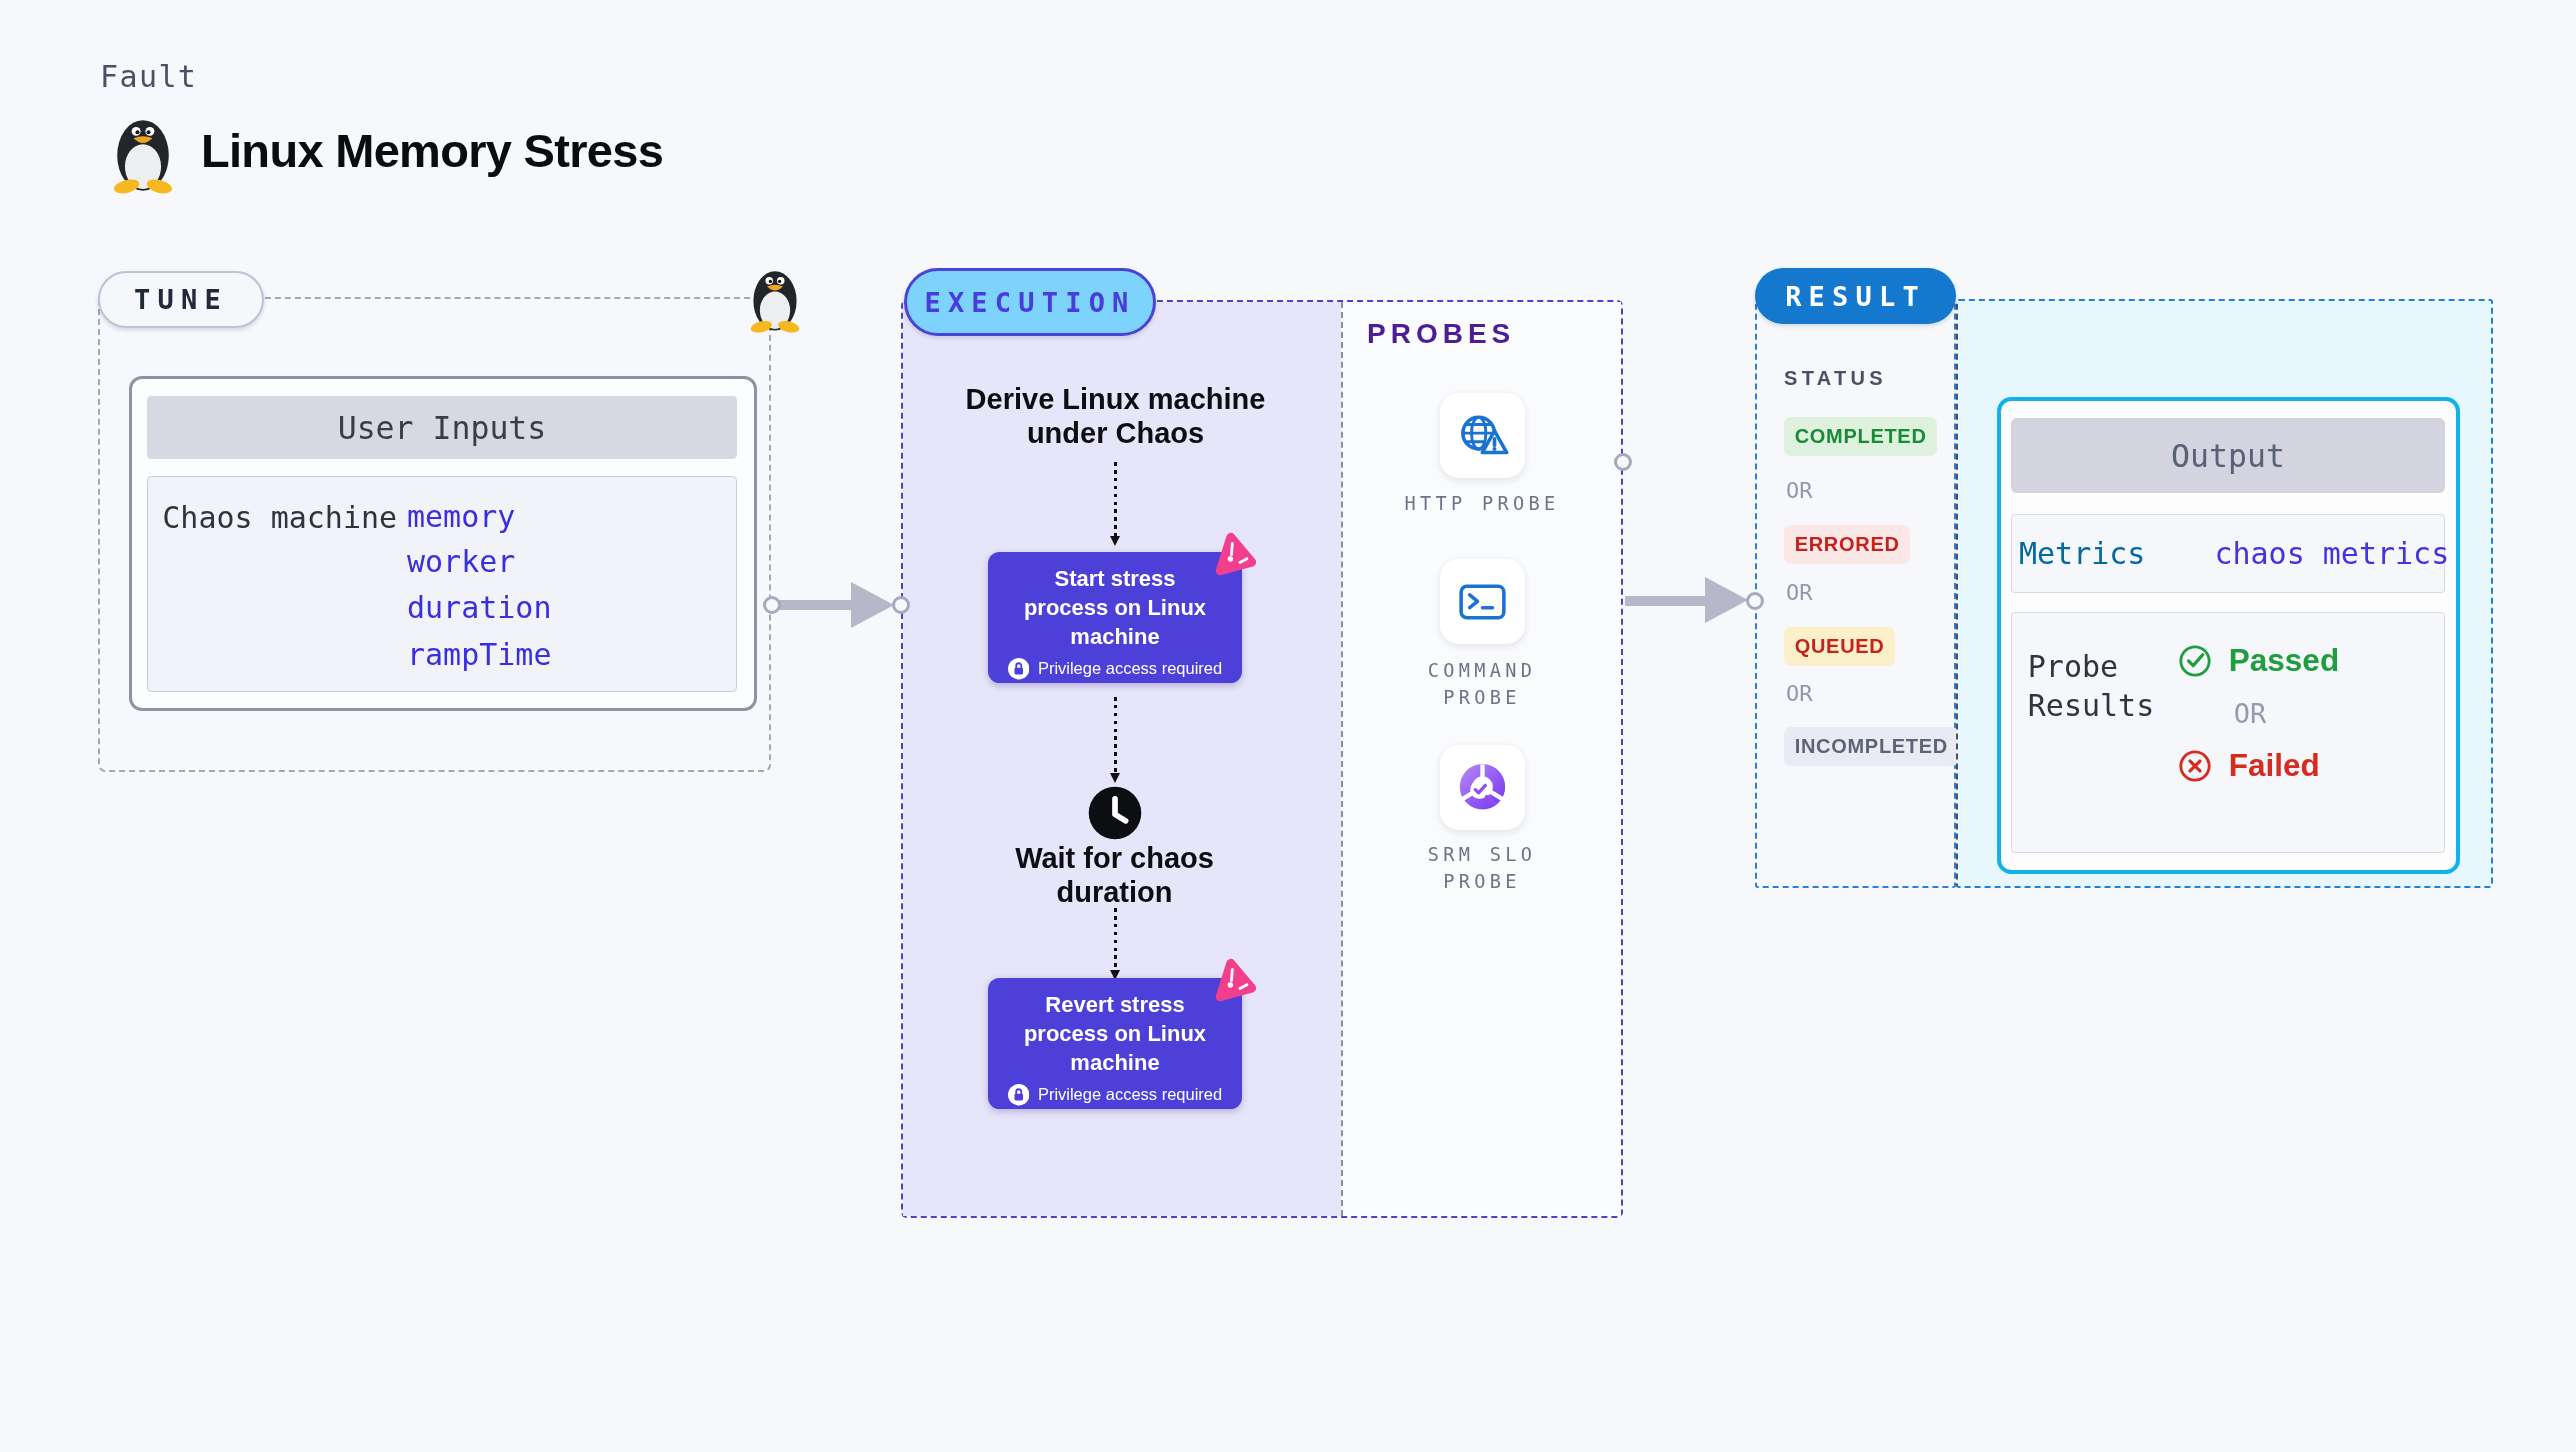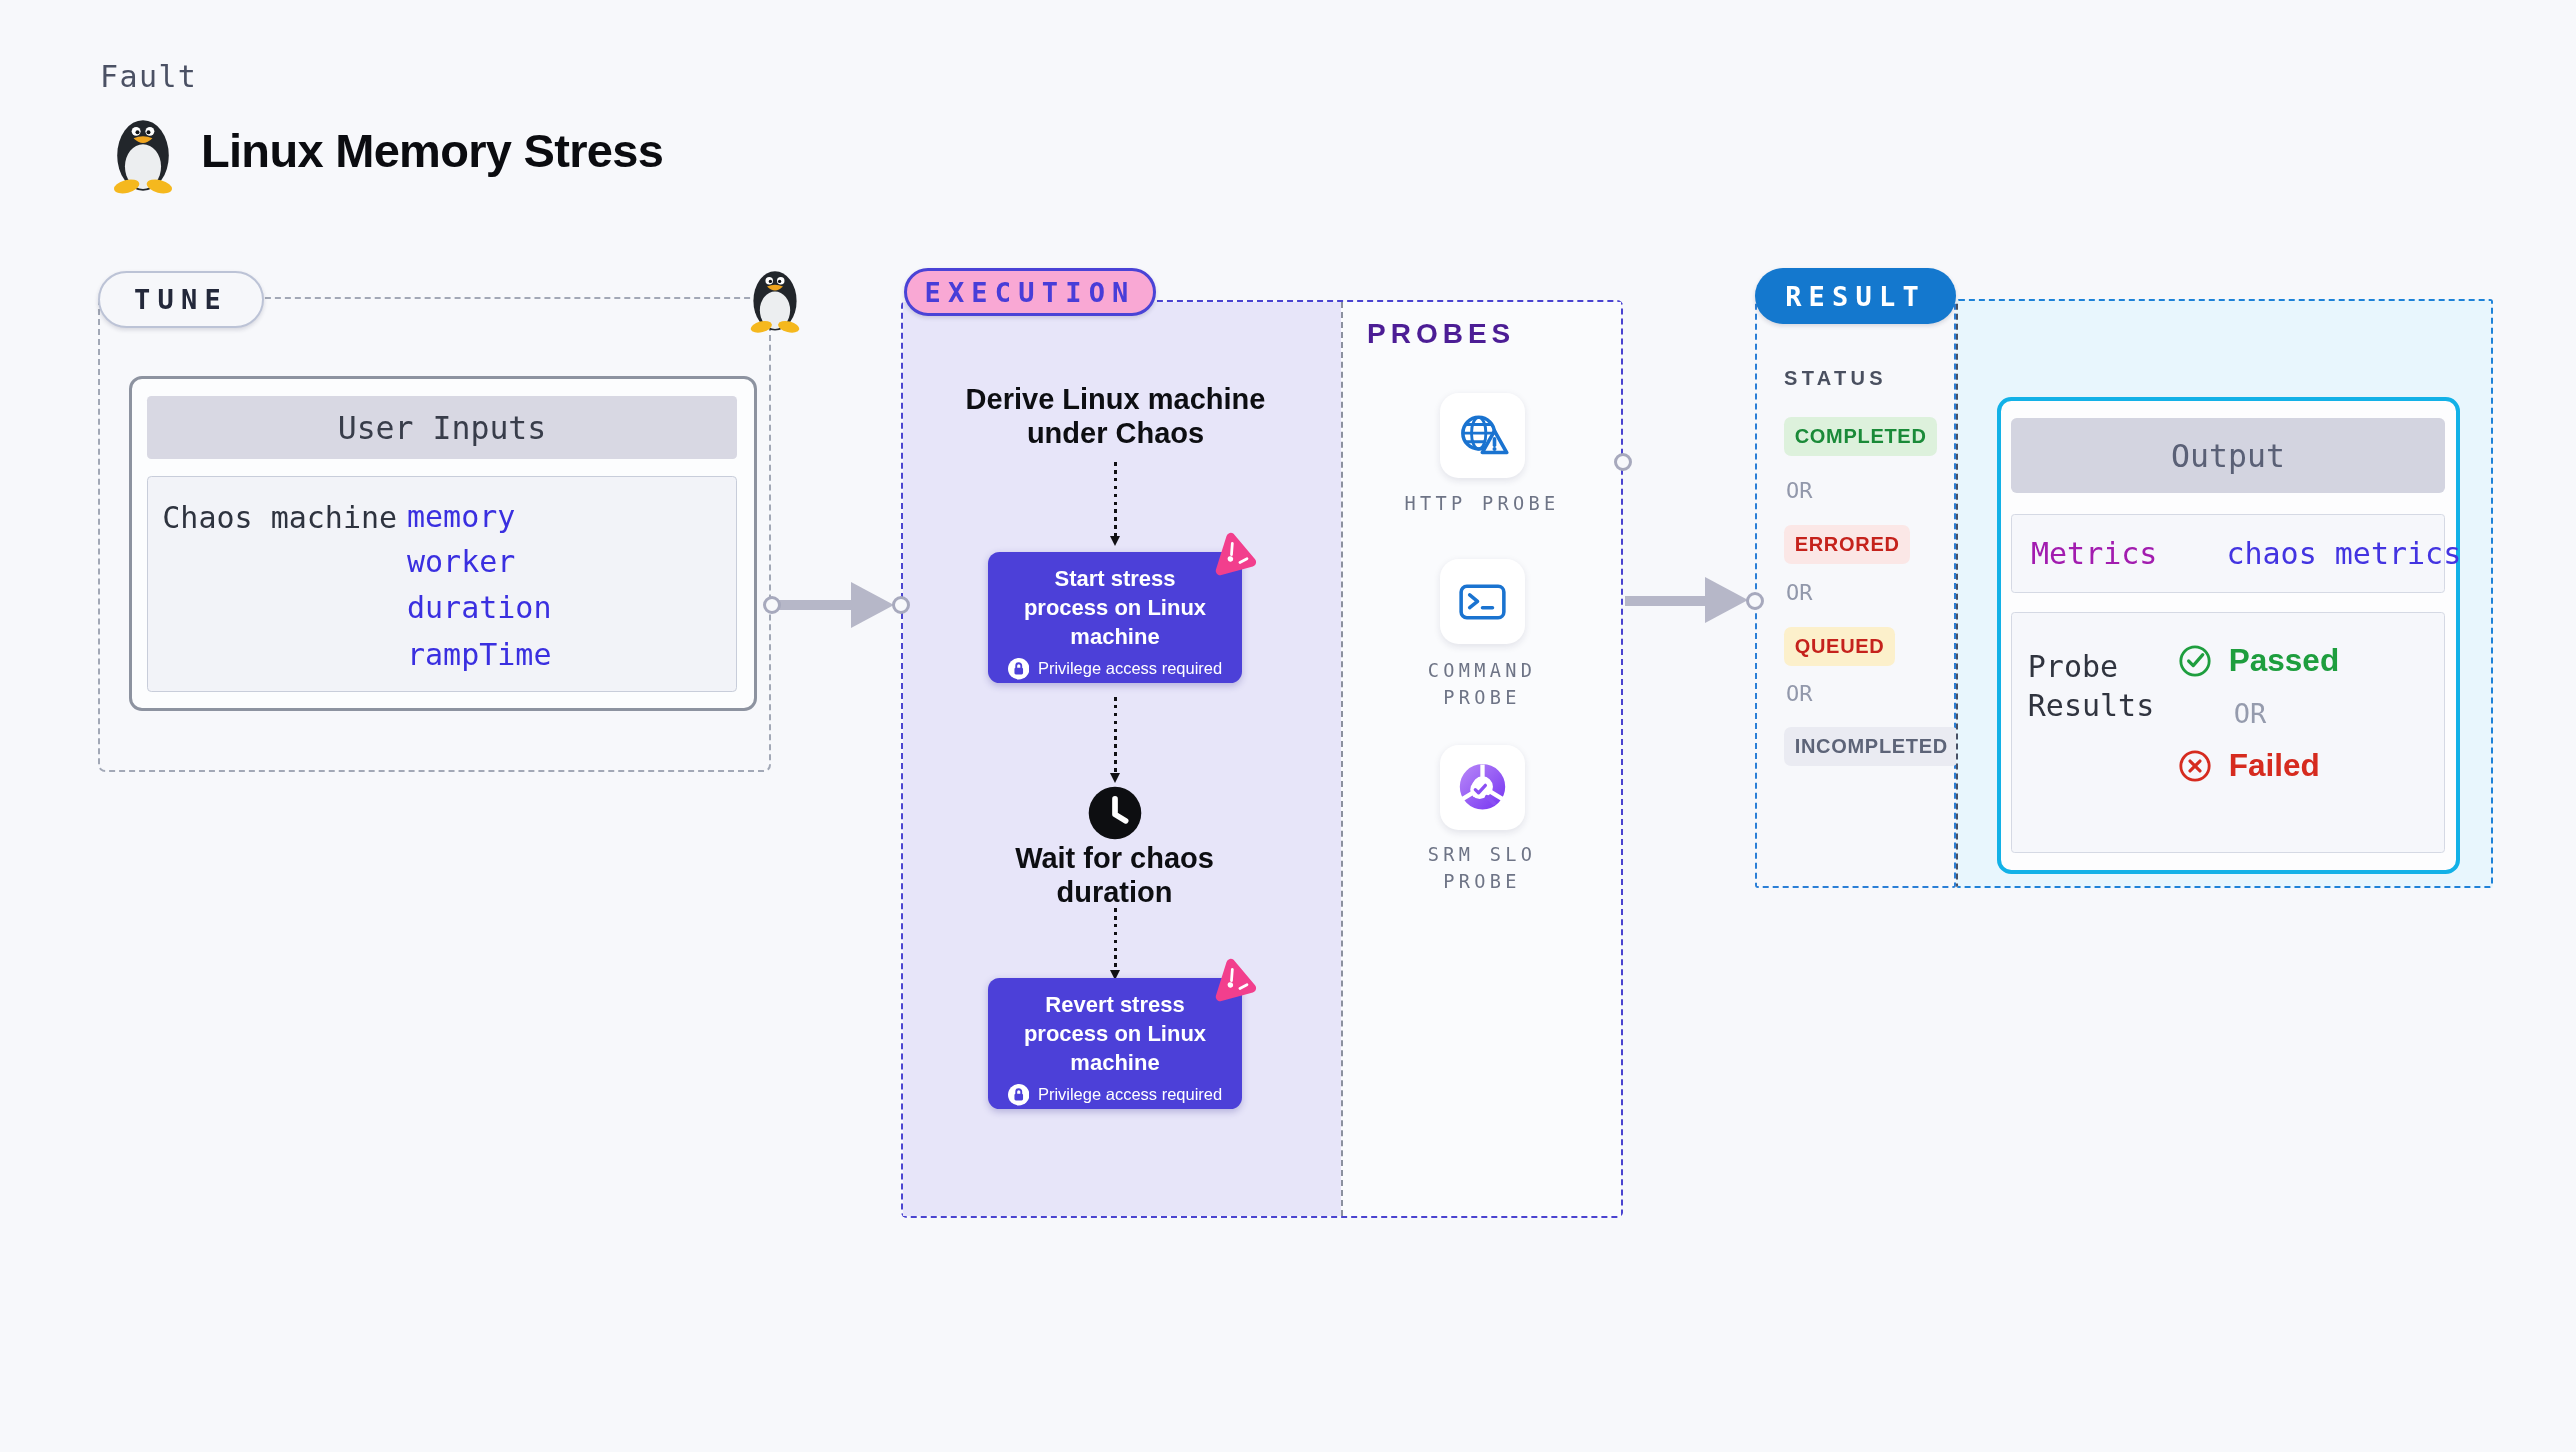--- a/index.html
+++ b/index.html
@@ -13,21 +13,21 @@
   .kicker { left:100px; top:59px; font-size:30px; color:#4b5164; letter-spacing:1.4px; }
   .page-title { left:201px; top:123px; font-size:47px; font-weight:bold; color:#0b0c10; letter-spacing:-0.7px; }
   .tux-main { left:107px; top:109px; width:72px; height:86px; }
   .tux-small { left:745px; top:262px; width:60px; height:72px; z-index:6; }
 
   
   .pill { display:flex; align-items:center; justify-content:center; border-radius:43px;
           font-weight:bold; font-size:27px; letter-spacing:7.2px; z-index:7;
           box-shadow:0 2.1px 4.3px rgba(25,28,60,.15); }
   .pill-tune   { left:98px; top:271px; width:166px; height:57px; background:#f6f7fa; border:2.9px solid #bcc3d6; color:#23283a; }
-  .pill-exec   { left:904px; top:268px; width:252px; height:48px; background:#f9a8d4; border:3.6px solid #4a43d6; color:#483dd8; }
+  .pill-exec   { left:904px; top:268px; width:252px; height:68px; background:#7dd3fc; border:3.6px solid #4a43d6; color:#483dd8; }
   .pill-result { left:1755px; top:268px; width:201px; height:56px; background:#1478ce; color:#ffffff; }
 
   
   .tune-box { left:98px; top:297px; width:673px; height:475px; border:2.9px dashed #a2a8b6; border-radius:7.2px; }
   .ui-card { left:29px; top:77px; width:628px; height:335px; background:#fcfdfe; border:3.6px solid #8d93a0; border-radius:13px; }
   .ui-card-header { position:absolute; left:15px; top:17px; width:590px; height:63px; background:#d8d8e3; border-radius:4.3px;
                     display:flex; align-items:center; justify-content:center; font-size:31.5px; color:#383d4a; }
   .ui-card-body { position:absolute; left:15px; top:97px; width:590px; height:216px; background:#f2f3f8; border:1.4px solid #c8cdda; border-radius:4.3px; }
   .chaos-label { position:absolute; left:14.3px; top:23px; font-size:30px; color:#2e333f; }
   .tune-link { position:absolute; left:259px; font-size:30px; color:#3a2fe0; white-space:nowrap; }
@@ -82,21 +82,21 @@
   .or1 { top:177px; } .or2 { top:279px; } .or3 { top:380px; }
   .cyan-box { left:1956px; top:299px; width:537px; height:589px; background:#e8f6fd; border:2.9px dashed #1e82d8;
               border-left:2.1px dashed #4a5164; border-radius:2.9px; }
   .output-card { position:absolute; left:39px; top:96px; width:463px; height:477px; background:#fdfdfe;
                  border:4.3px solid #12b1e7; border-radius:14.3px; }
   .output-header { position:absolute; left:10px; top:17px; width:434px; height:75px; background:#d3d4e0; border-radius:5.7px;
                    display:flex; align-items:center; justify-content:center; font-size:31.5px; color:#5a6076; }
   .output-row { position:absolute; left:10px; width:434px; background:#f6f7fb; border:1.4px solid #d5d9e4; border-radius:3.6px; }
   .row-metrics { top:113px; height:79px; display:flex; align-items:center; }
   .row-probe { top:211px; height:241px; display:flex; }
-  .metrics-label { font-size:30px; color:#a21caf; margin-left:19px; }
+  .metrics-label { font-size:30px; color:#0369a1; margin-left:7px; }
   .metrics-link { font-size:30px; color:#4334e1; margin-left:69px; white-space:nowrap; }
   .pr-label { width:150px; font-size:30px; color:#30343f; line-height:39px; margin:34px 0 0 15.8px; }
   .pr-col { margin-top:29px; }
   .pr-state { display:flex; align-items:center; gap:17px; }
   .pr-passed { color:#1e9e3e; } .pr-failed { color:#d62b1f; }
   .pr-state .st-text { font-size:31.5px; font-weight:bold; }
   .pr-or { font-size:27px; color:#959bad; margin:18.6px 0 18.6px 56px; }
 </style>
 </head>
 <body>

